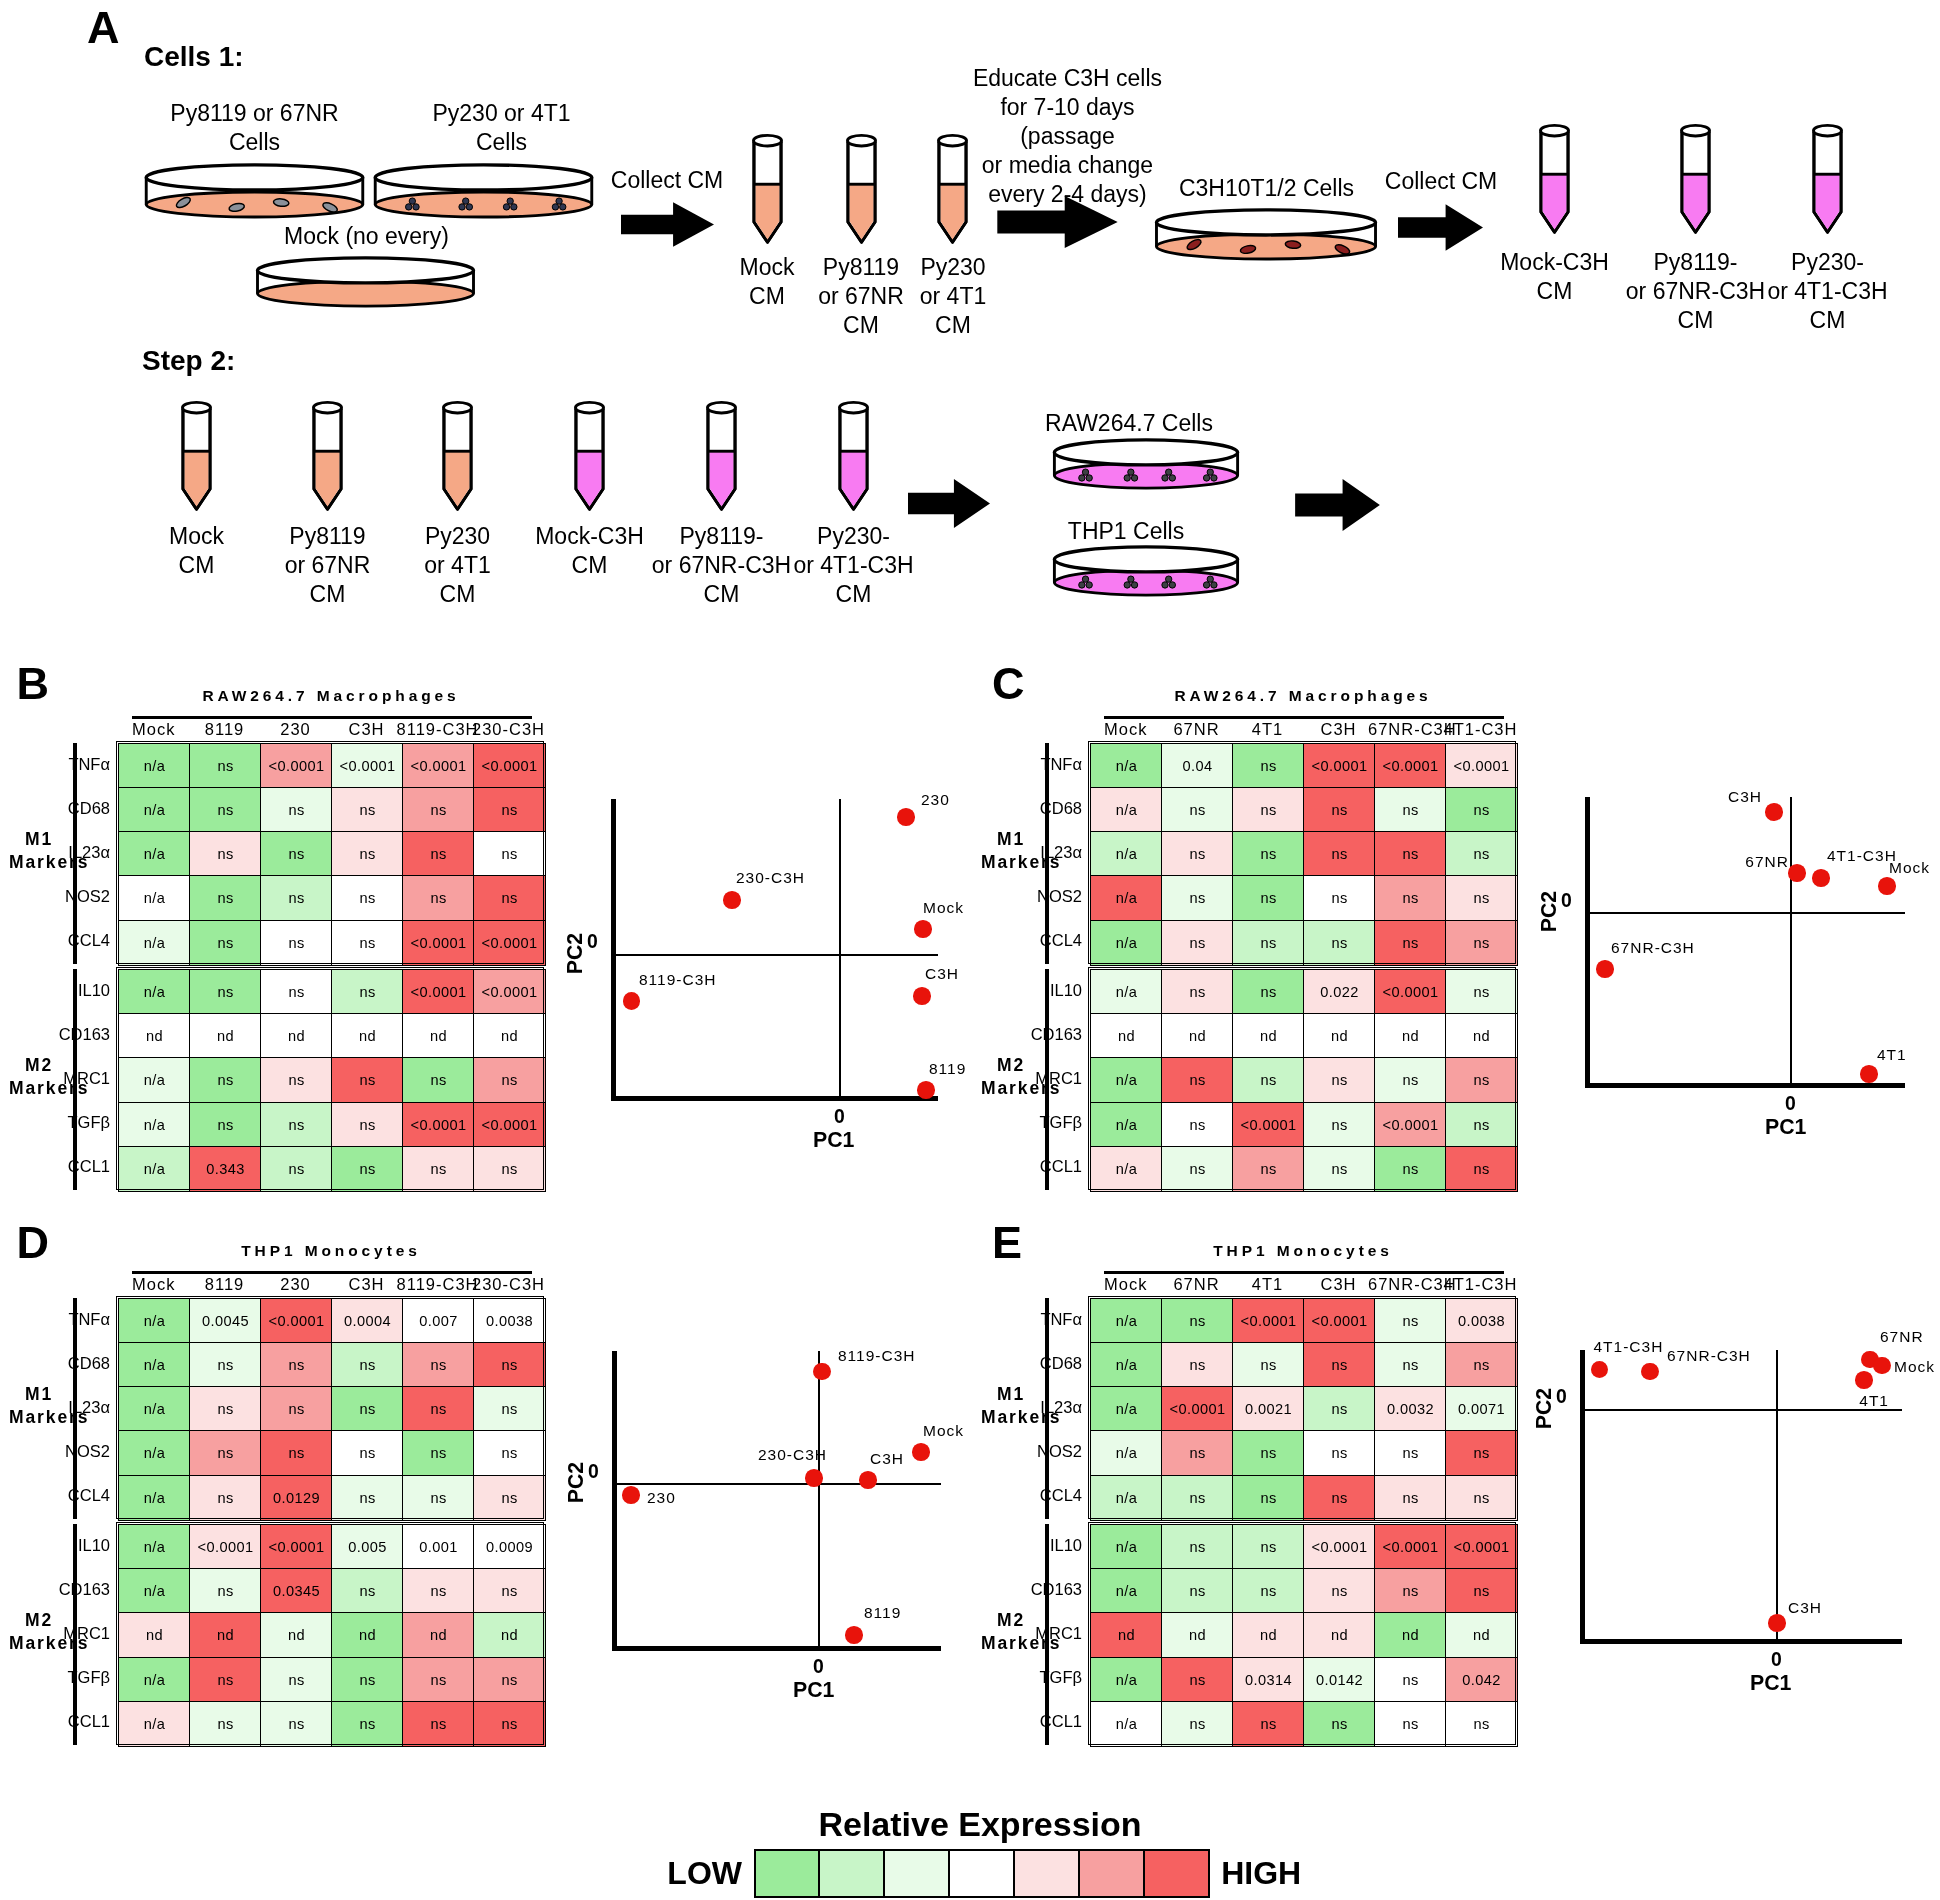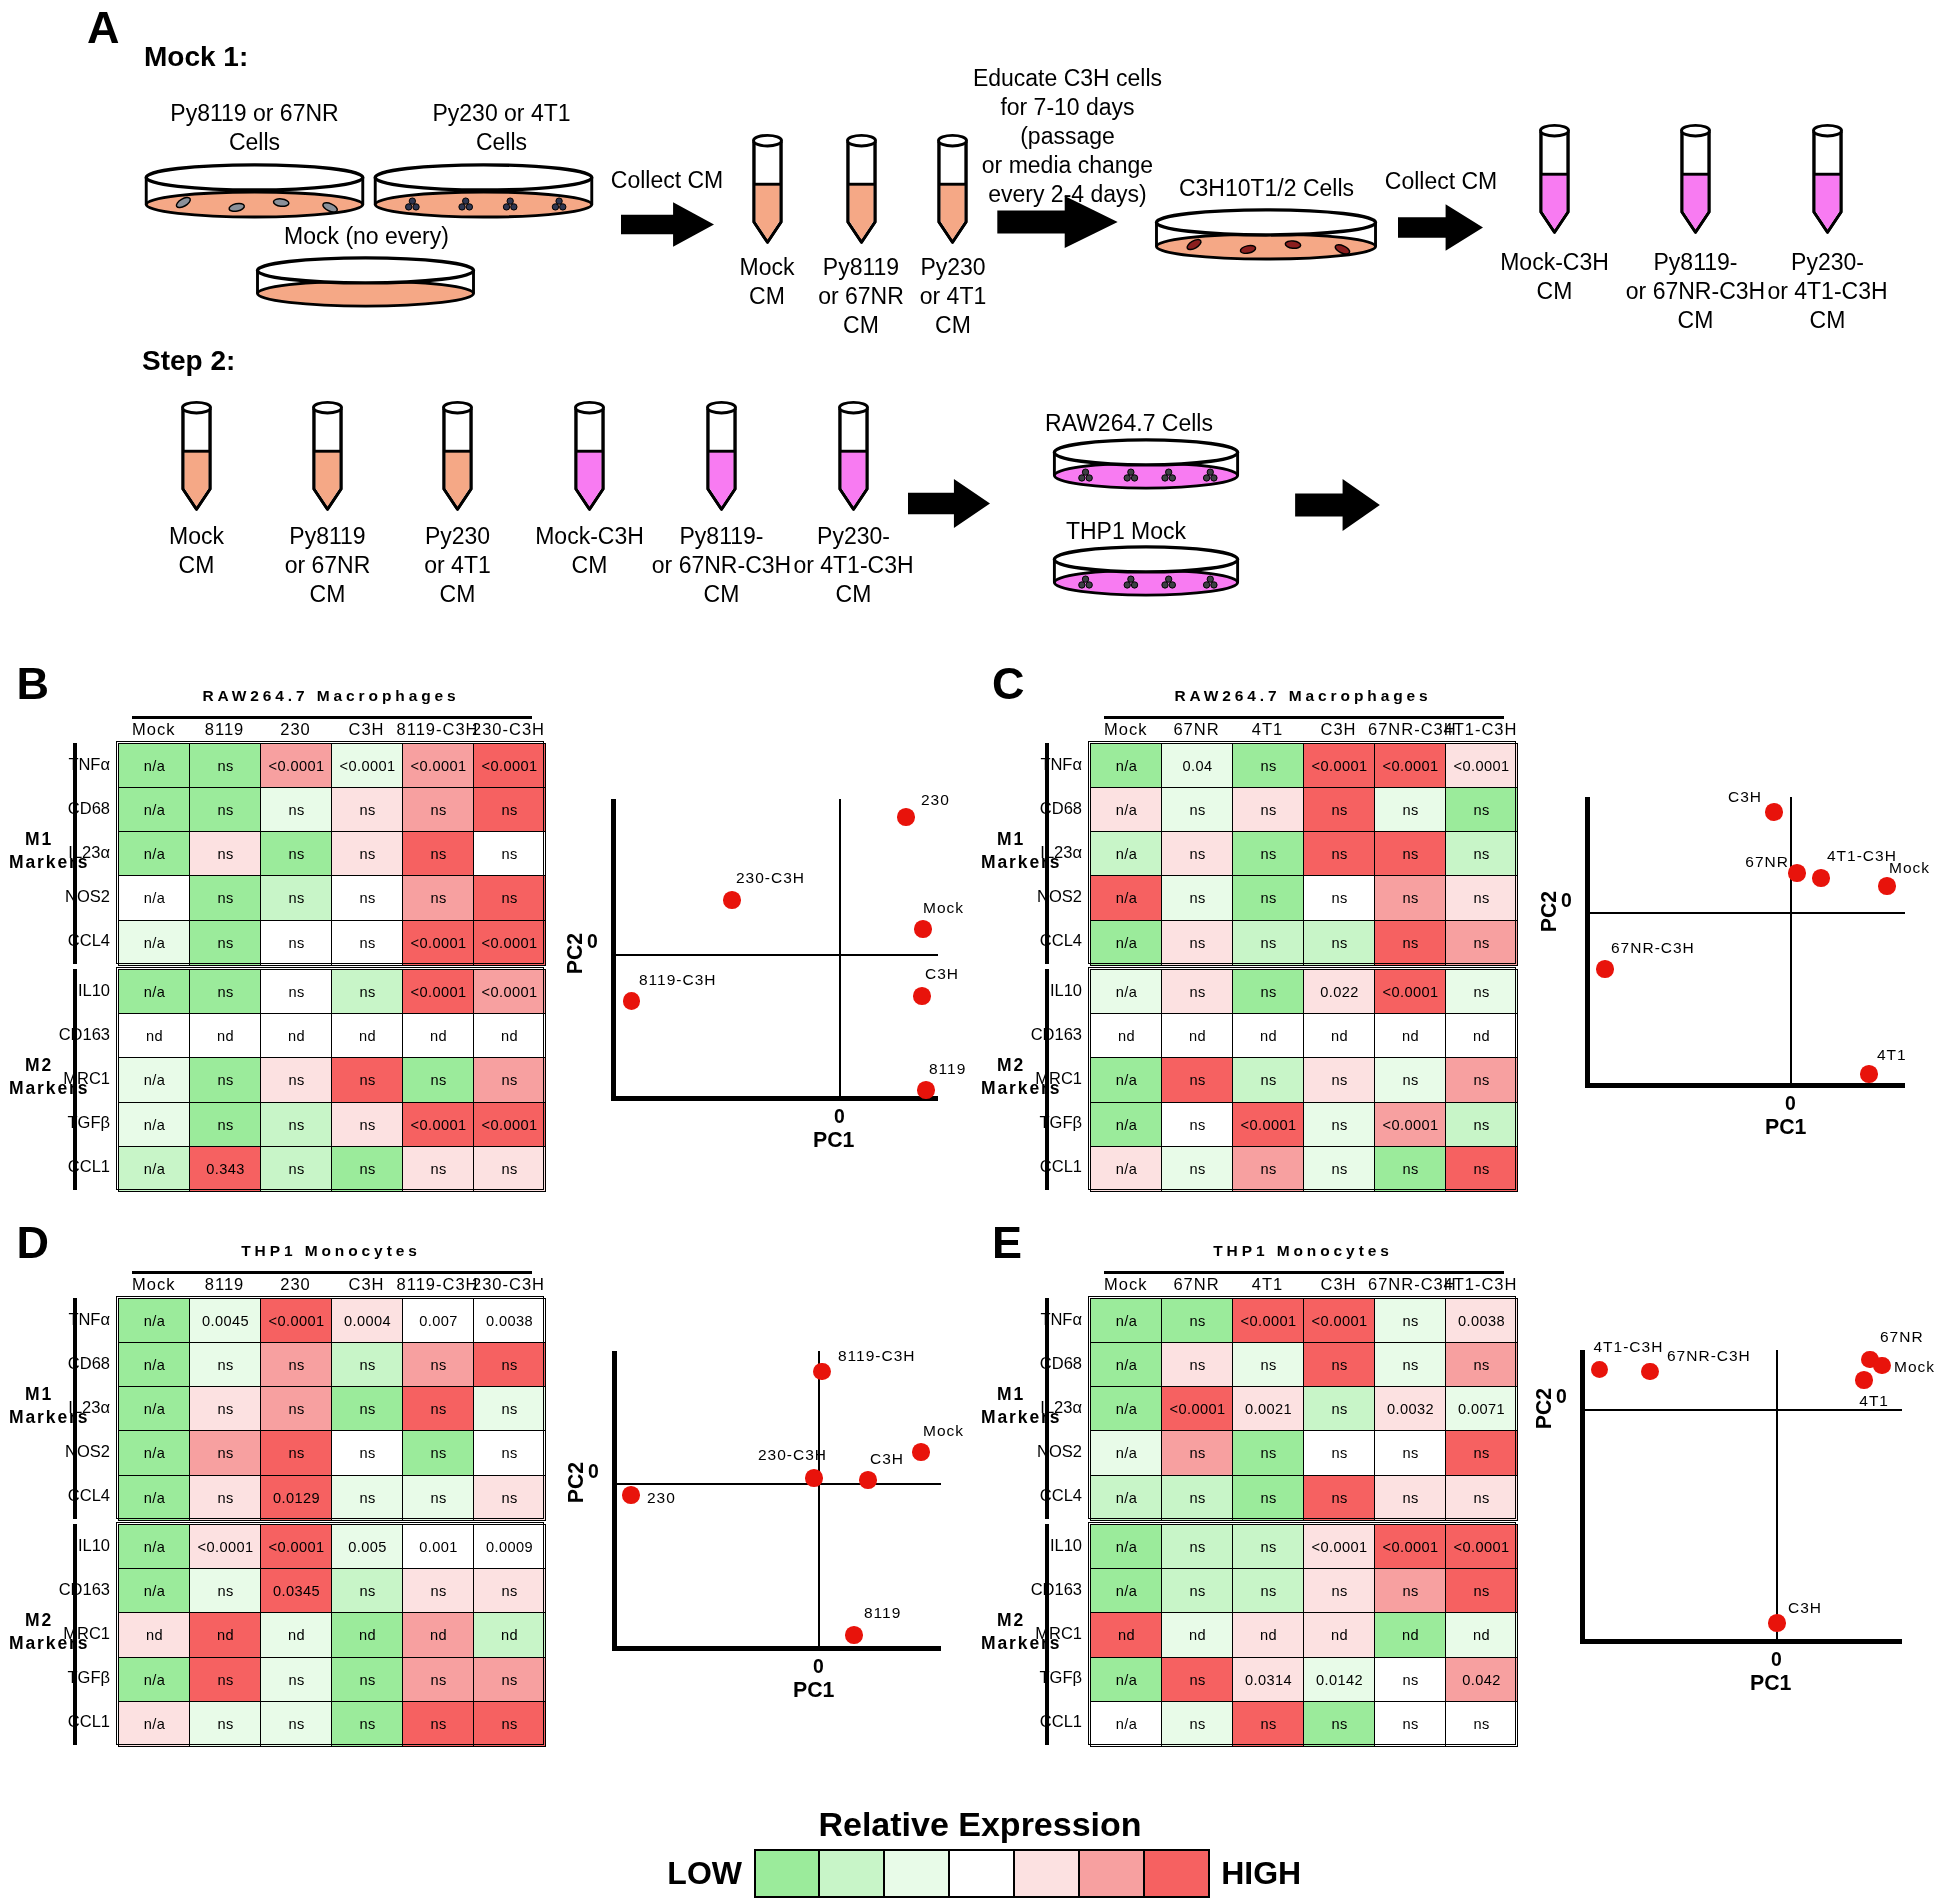--- a/index.html
+++ b/index.html
@@ -223,21 +223,21 @@
       </svg>
       <svg width="82" height="49" style="position: absolute; left: 908px; top: 479px; overflow: visible;" viewBox="0 0 84 50">
         <polygon points="0,14.000000000000002 47.040000000000006,14.000000000000002 47.040000000000006,0 84,25 47.040000000000006,50 47.040000000000006,36 0,36" fill="#000"></polygon>
       </svg>
       <svg width="85" height="52" style="position: absolute; left: 1295px; top: 479px; overflow: visible;" viewBox="0 0 88 54">
         <polygon points="0,15.120000000000001 49.28,15.120000000000001 49.28,0 88,27 49.28,54 49.28,38.879999999999995 0,38.879999999999995" fill="#000"></polygon>
       </svg>
     </div>
 
   <span class="panel-letter" style="left:87px;top:1.9px">A</span>
-  <span class="step-label" style="left:144px;top:41px">Mock 1:</span>
+  <span class="step-label" style="left:144px;top:41px">Cells 1:</span>
   <div class="a-text" style="left:138px;top:99px;width:233px">
       <div>Py8119 or 67NR</div>
       <div>Cells</div>
     </div>
   <div class="a-text" style="left:385px;top:99px;width:233px">
       <div>Py230 or 4T1</div>
       <div>Cells</div>
     </div>
   <div class="a-text" style="left:250px;top:222px;width:233px">Mock (no every)</div>
   <div class="a-text" style="left:594px;top:166px;width:146px">Collect CM</div>
@@ -300,21 +300,21 @@
       <div>Py8119-</div>
       <div>or 67NR-C3H</div>
       <div>CM</div>
     </div>
   <div class="a-text" style="left:771px;top:522px;width:165px">
       <div>Py230-</div>
       <div>or 4T1-C3H</div>
       <div>CM</div>
     </div>
   <div class="a-text" style="left:1032px;top:409px;width:194px">RAW264.7 Cells</div>
-  <div class="a-text" style="left:1029px;top:517px;width:194px">THP1 Mock</div>
+  <div class="a-text" style="left:1029px;top:517px;width:194px">THP1 Cells</div>
 
   <span class="panel-letter" style="left:16.5px;top:658px">B</span>
   <span class="panel-letter" style="left:992px;top:658px">C</span>
   <span class="panel-letter" style="left:16.5px;top:1217px">D</span>
   <span class="panel-letter" style="left:992px;top:1217px">E</span>
 
   <div class="hm" id="hm-B" style="left:118px;top:743px">
       <div class="hm-title" style="left: 0px; top: -56px; width: 426px;">RAW264.7 Macrophages</div>
       <div class="hm-rule" style="left: 13.6px; top: -27px; width: 400px;"></div>
       <div class="hm-colh" style="left: -5.8px; top: -23px; width: 83px;">Mock</div>

